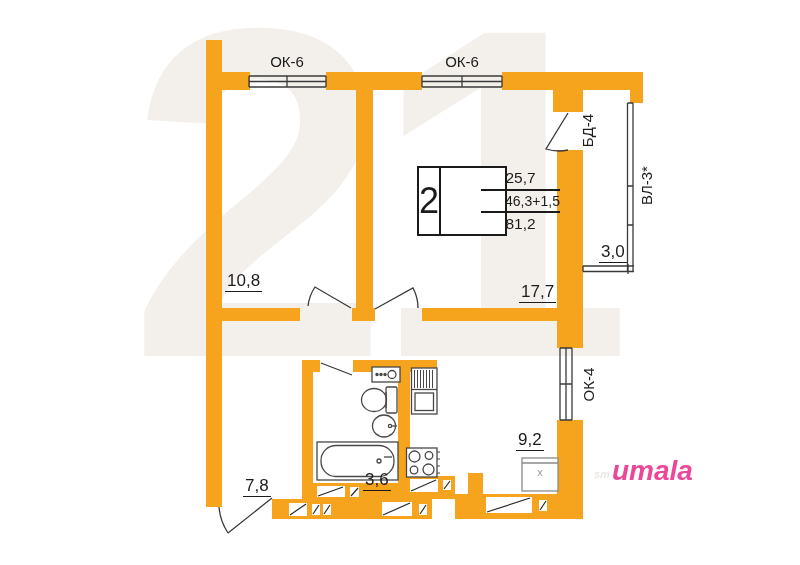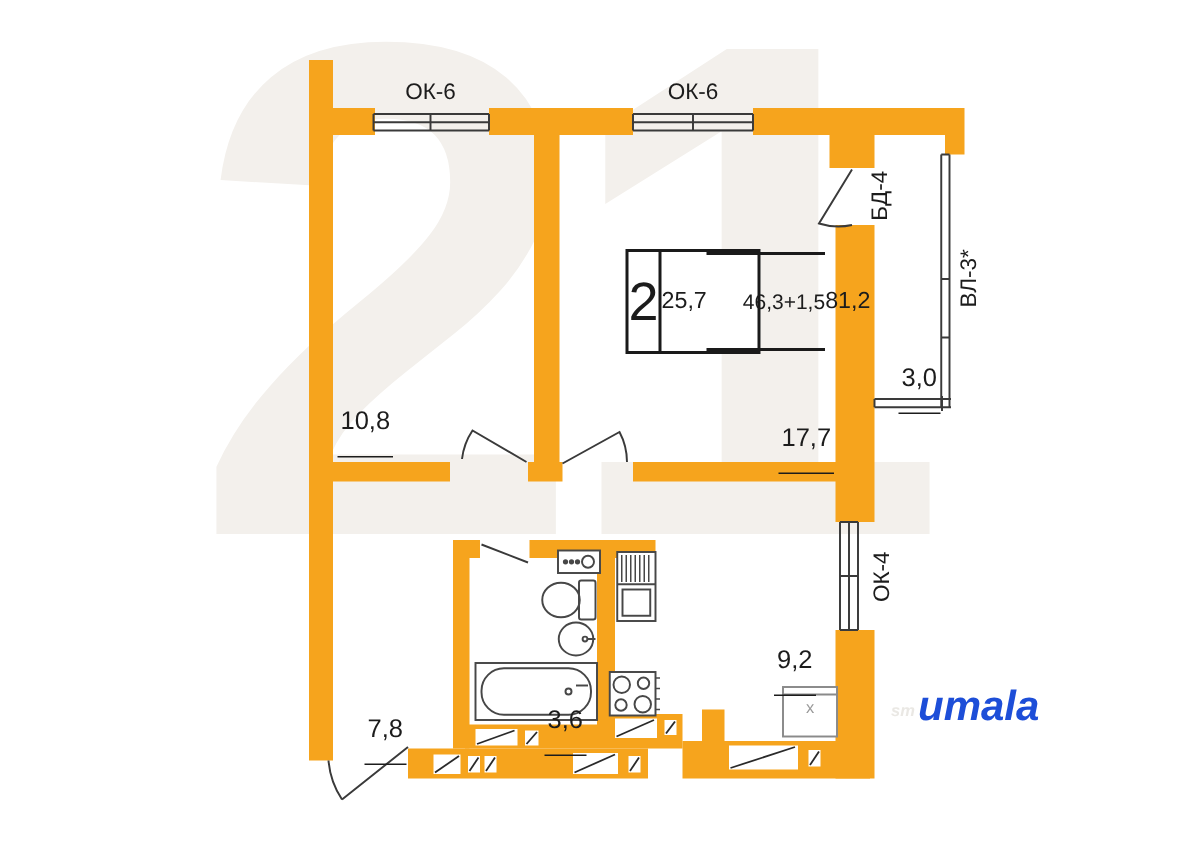--- a/index.html
+++ b/index.html
@@ -1,32 +1,32 @@
 <!DOCTYPE html>
 <html><head>
 <meta charset="utf-8">
 <style>
   html,body{margin:0;padding:0;background:#fff;}
   #stage{position:relative;width:800px;height:565px;background:#fff;overflow:hidden;
          font-family:"Liberation Sans",sans-serif;color:#1c1c1c;}
   .wm{position:absolute;z-index:0;font-weight:bold;color:#f3f0ec;user-select:none;}
   #wm-logo{left:128px;top:-88px;font-size:470px;letter-spacing:-18px;line-height:1.2;}
-  #wm-tag{left:612px;top:455px;font-size:28px;font-style:italic;color:#1d4ed8;}
+  #wm-tag{left:612px;top:455px;font-size:28px;font-style:italic;color:#ec4899;}
   #wm-sm{left:594px;top:468px;font-size:11px;color:#eae8e4;font-style:italic;}
   .wall{position:absolute;background:#F6A41D;z-index:1;}
   #lines{position:absolute;left:0;top:0;z-index:2;}
   .lbl{position:absolute;z-index:3;font-size:17px;white-space:nowrap;}
-  .area{border-bottom:1.6px solid #1c1c1c;padding:0 2px 14px 2px;}
+  .area{border-bottom:1.6px solid #1c1c1c;padding:0 2px 1px 2px;}
   .winlbl{position:absolute;z-index:3;font-size:15px;text-align:center;width:50px;}
   .vert{transform:rotate(-90deg);transform-origin:center center;}
   #infobox{position:absolute;left:417px;top:166px;width:90px;height:70px;z-index:3;
            border:2px solid #1a1a1a;display:flex;background:#fff;box-sizing:border-box;}
   #infobox .cell-rooms{width:31px;border-right:2px solid #1a1a1a;display:flex;
            align-items:center;justify-content:center;font-size:36px;}
-  #infobox .col{flex:1;display:flex;flex-direction:row;}
+  #infobox .col{flex:1;display:flex;flex-direction:column;margin-left:40px;}
   #infobox .row{flex:1;display:flex;align-items:center;justify-content:center;font-size:15.5px;}
   #infobox .row.mid{border-top:2px solid #1a1a1a;border-bottom:2px solid #1a1a1a;font-size:14px;padding-left:24px;}
   #xmark{position:absolute;left:533px;top:466px;width:14px;text-align:center;z-index:3;
          font-size:11px;color:#9a9a9a;}
 </style>
 </head>
 <body>
 
 <div id="stage">
 

